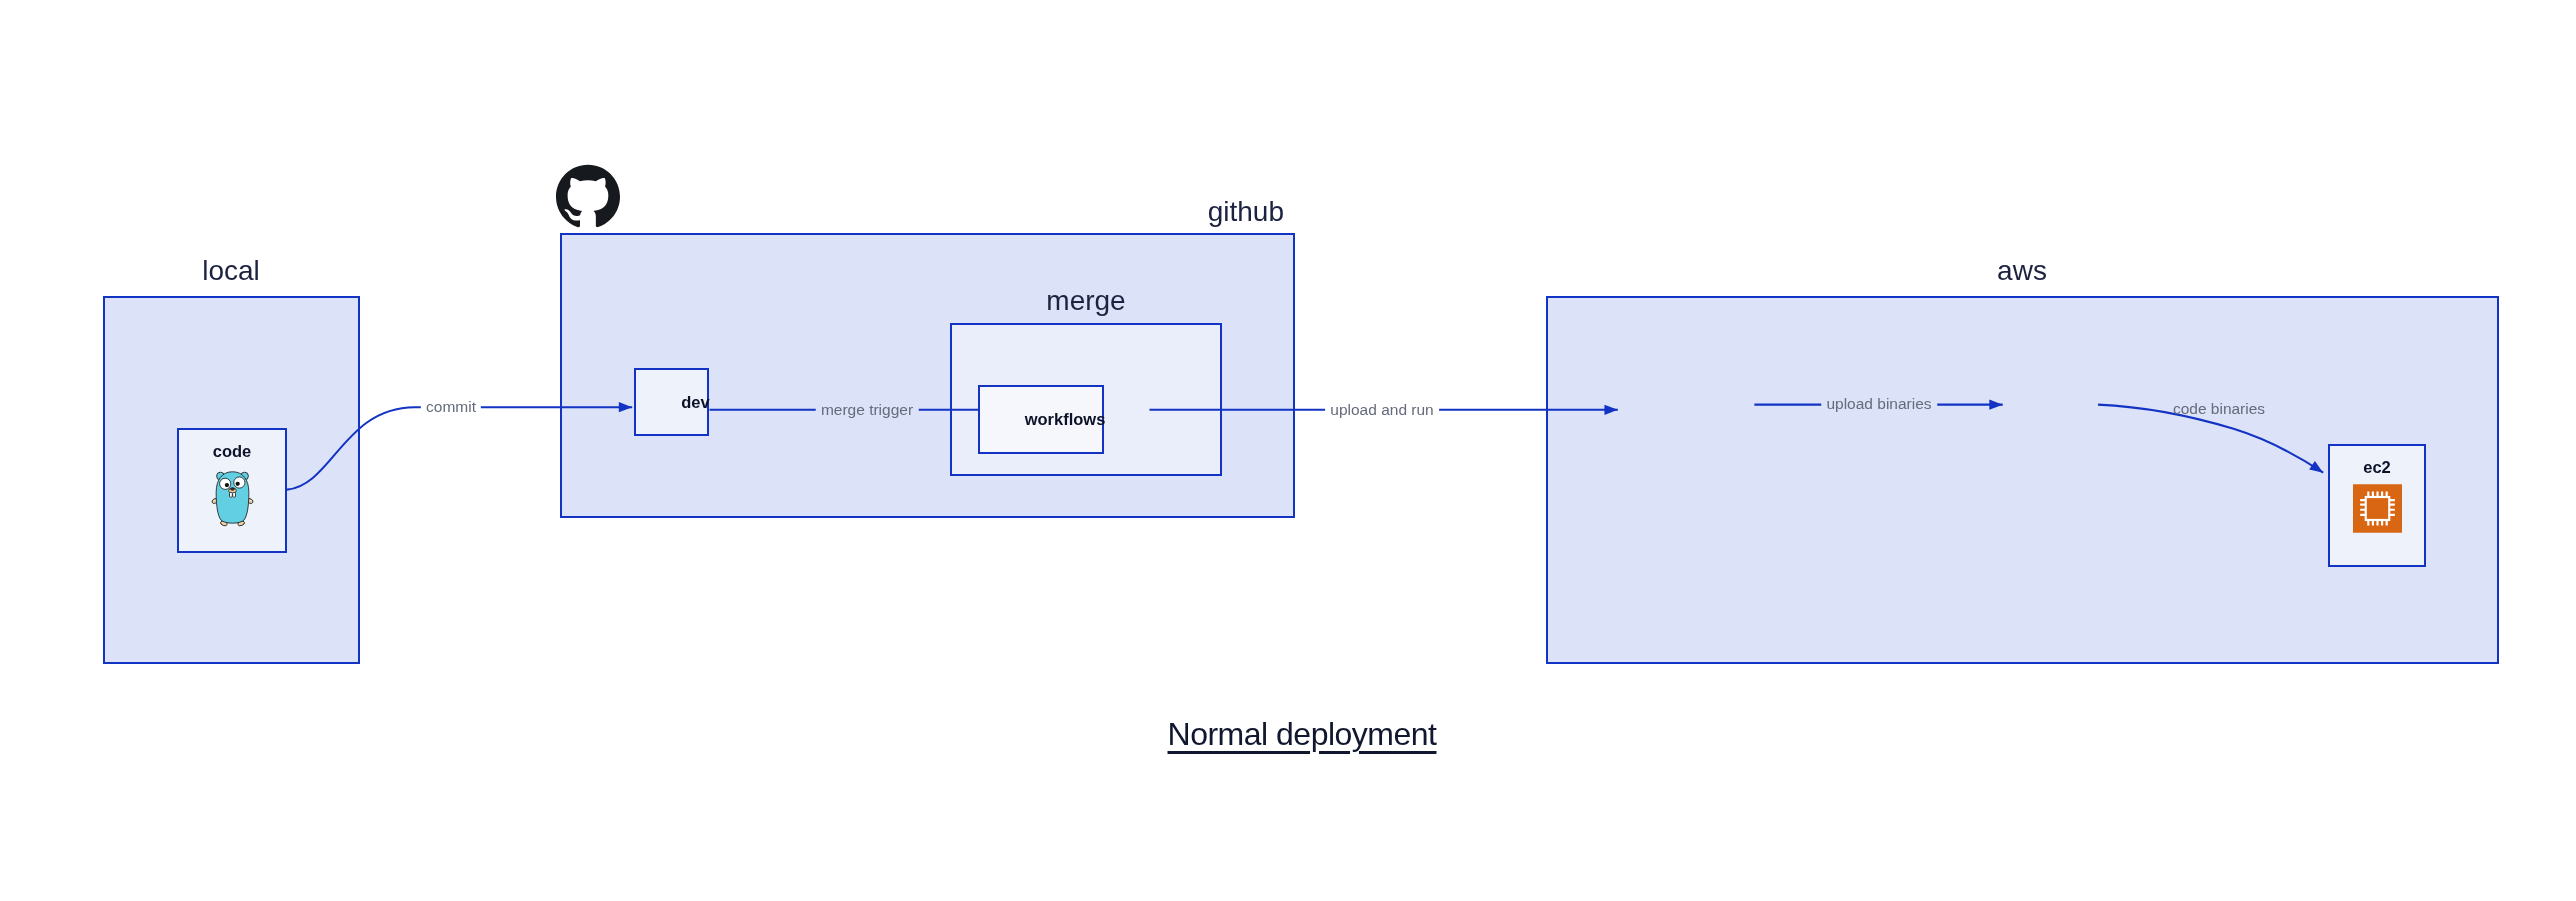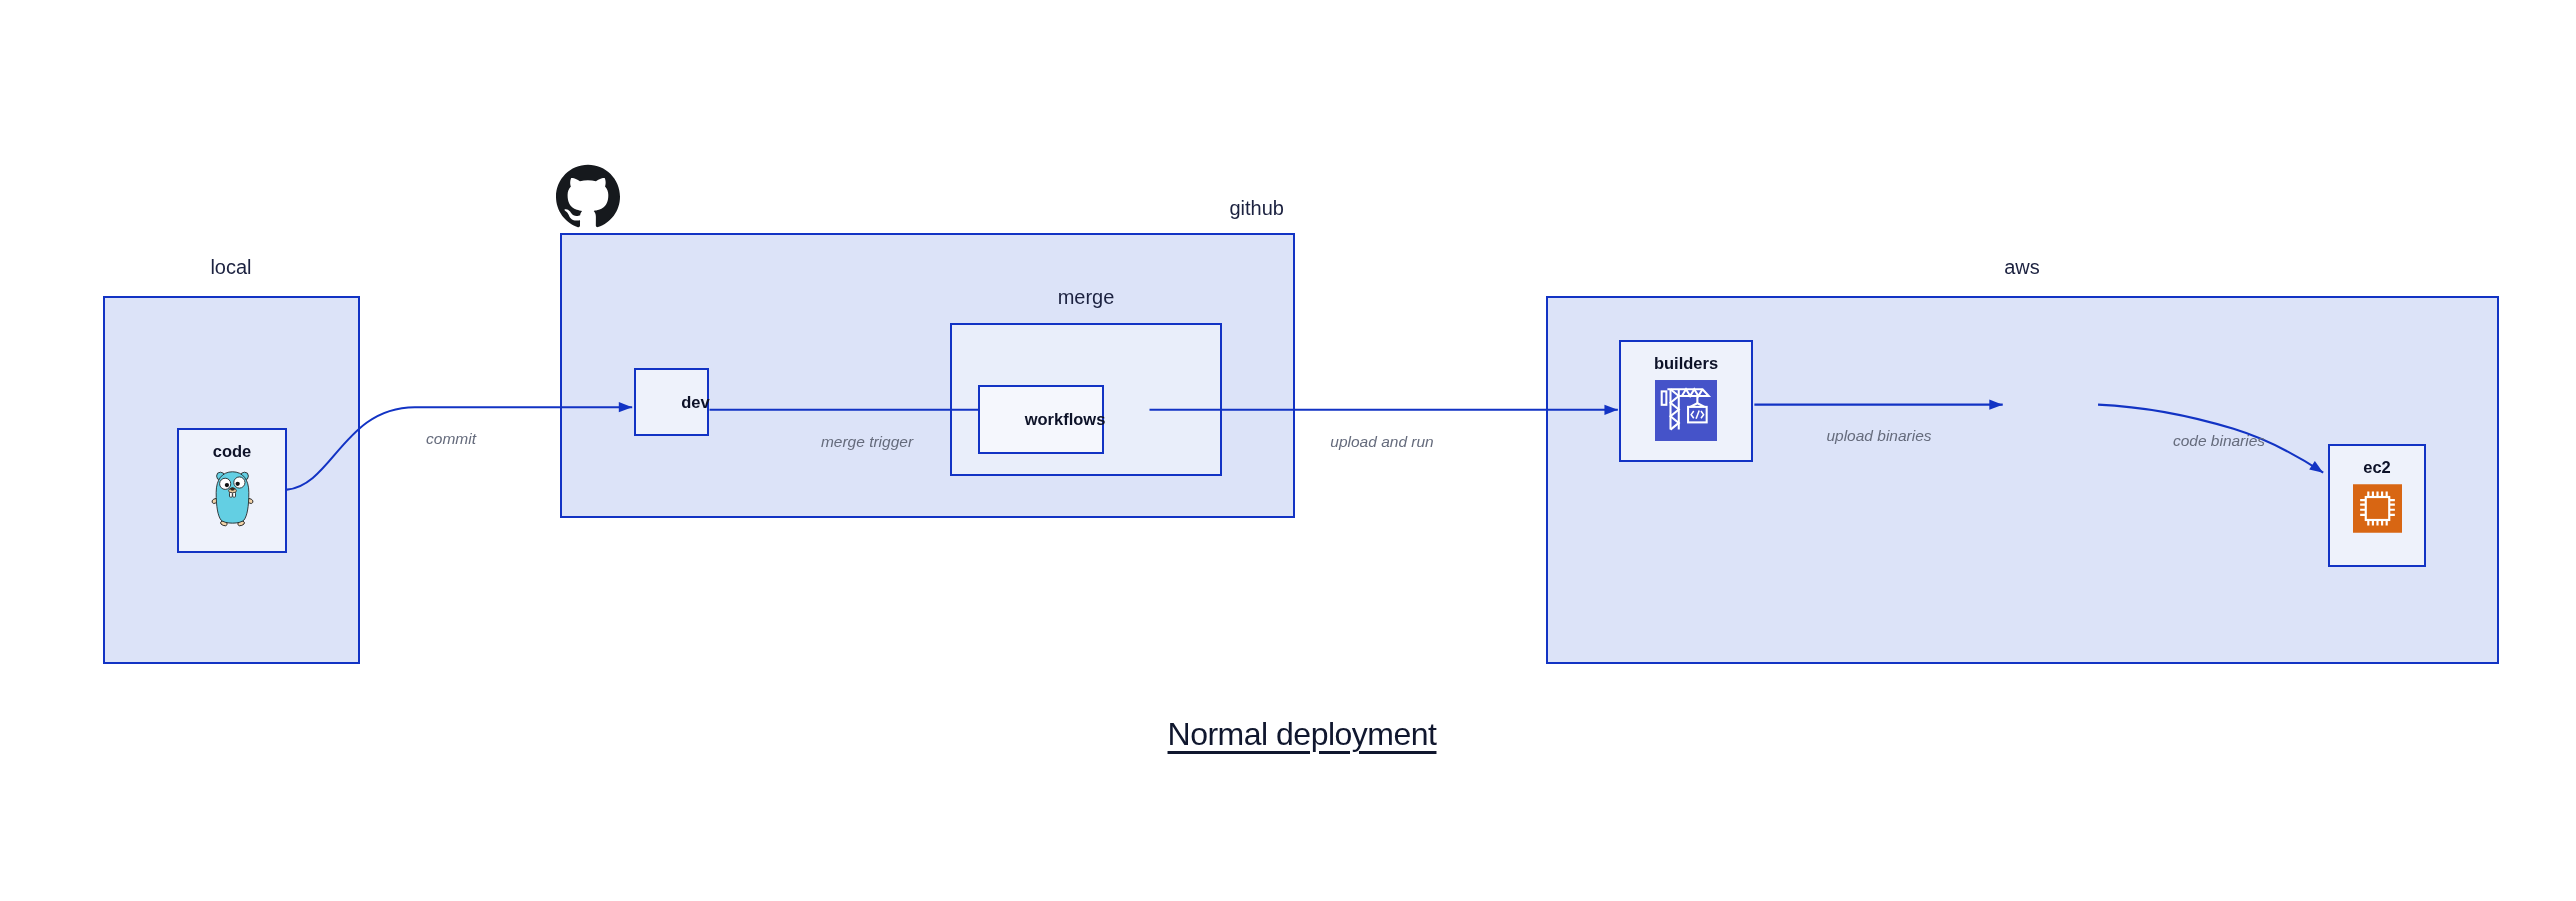--- a/index.html
+++ b/index.html
@@ -25,27 +25,27 @@
     position:absolute;border:2.1px solid var(--border);background:var(--node-fill);box-sizing:border-box;
     display:flex;flex-direction:column;align-items:center;
   }
   .node.center{justify-content:center;padding-left:48px;}
   .node.inner{background:var(--inner-fill);}
   .node-label{
     font-size:16.5px;font-weight:bold;color:var(--node-label);line-height:1.1;white-space:nowrap;
   }
   .node .node-label.toplab{margin-top:12.4px;}
   .group-label{
-    position:absolute;font-size:20px;color:var(--group-label);white-space:nowrap;line-height:1;text-align:center;
+    position:absolute;font-size:28px;color:var(--group-label);white-space:nowrap;line-height:1;text-align:center;
   }
   .center-x{transform:translateX(-50%);}
   .edge-label{
     position:absolute;transform:translate(-50%,-50%);
-    font-size:15.5px;font-style:italic;color:var(--edge-label);white-space:nowrap;
-    padding:1px 5.2px;line-height:1.1;margin-top:32px;
+    font-size:15.5px;color:var(--edge-label);white-space:nowrap;
+    padding:1px 5.2px;line-height:1.1;
   }
   .bg-white{background:#ffffff;}
   .bg-group{background:var(--group-fill);}
   .bg-none{background:transparent;padding:0;}
   svg.overlay{position:absolute;left:0;top:0;}
   .icon-wrap{display:block;margin-top:7.2px;}
   #diagram-title{
     position:absolute;transform:translateX(-50%);
     font-size:32px;color:var(--title);letter-spacing:-0.5px;white-space:nowrap;
     text-decoration:underline;text-decoration-thickness:3.1px;text-underline-offset:6.2px;
@@ -109,41 +109,20 @@
   </div>
 
   <div class="node center" style="left:634px;top:368px;width:75px;height:68px;">
     <span class="node-label">dev</span>
   </div>
 
   <div class="node center inner" style="left:978px;top:385px;width:126px;height:69px;">
     <span class="node-label">workflows</span>
   </div>
 
-  <div class="node" style="left:1619px;top:340px;width:134px;height:122px;">
-    <span class="node-label toplab">builders</span>
-    <svg class="icon-wrap" width="62" height="61" viewBox="0 0 120 118">
-      <rect x="0" y="0" width="120" height="118" fill="#4553c9"></rect>
-      <g stroke="#ffffff" stroke-width="4" fill="none">
-        <rect x="13" y="22" width="9" height="26"></rect>
-        <path d="M30 18 V96 M46 18 V96"></path>
-        <path d="M30 18 L46 31 L30 44 L46 57 L30 70 L46 83 L30 96"></path>
-        <path d="M24 18 H92 L104 31 H46"></path>
-        <path d="M52 31 L60 18 L68 31 L76 18 L84 31 L92 18"></path>
-        <path d="M82 31 V45"></path>
-        <path d="M68 52 L82 45 L96 52"></path>
-        <rect x="64" y="52" width="36" height="30"></rect>
-      </g>
-      <g stroke="#ffffff" stroke-width="3" fill="none">
-        <path d="M75 60 L70 67 L75 74"></path>
-        <path d="M89 60 L94 67 L89 74"></path>
-        <path d="M85.5 59 L79.5 75"></path>
-      </g>
-    </svg>
-  </div>
 
 
   <div class="node" style="left:2328px;top:444px;width:98px;height:123px;">
     <span class="node-label toplab">ec2</span>
     <svg class="icon-wrap" width="49" height="49" viewBox="0 0 96 95">
       <rect x="0" y="0" width="96" height="95" fill="#d86613"></rect>
       <g stroke="#ffffff" stroke-width="4.2" fill="none">
         <rect x="25" y="25" width="46" height="45"></rect>
         <path d="M30 14 V25 M39 14 V25 M48 14 V25 M57 14 V25 M66 14 V25"></path>
         <path d="M30 70 V81 M39 70 V81 M48 70 V81 M57 70 V81 M66 70 V81"></path>

